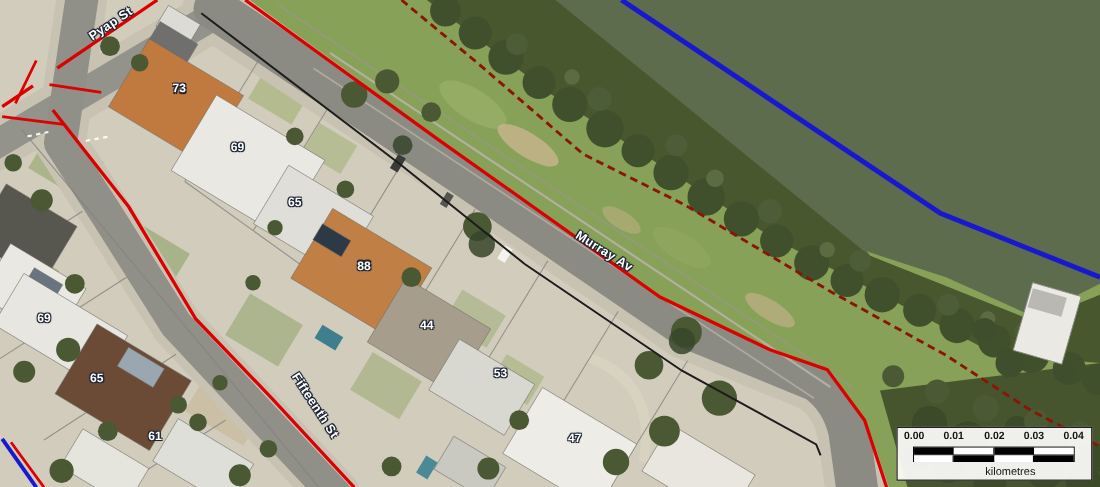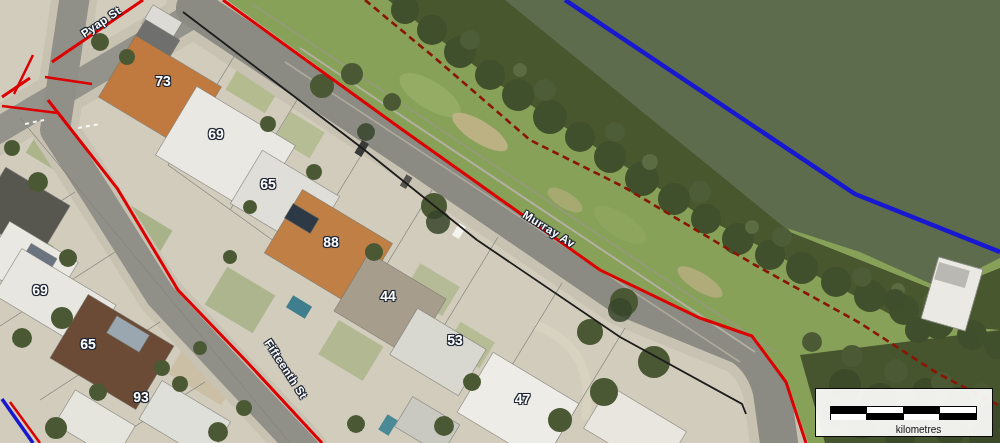--- a/index.html
+++ b/index.html
@@ -4,21 +4,21 @@
 <style>
   html,body{margin:0;padding:0;background:#222;}
   #stage{position:relative;width:1000px;height:443px;overflow:hidden;
          font-family:"Liberation Sans", sans-serif;background:#d2ccbd;}
   #stage svg{position:absolute;left:0;top:0;}
   .maplabel{position:absolute;transform:translate(-50%,-50%);
     color:#fff;font-weight:bold;white-space:nowrap;
     text-shadow:-1px -1px 0 #1c2433,1px -1px 0 #1c2433,-1px 1px 0 #1c2433,1px 1px 0 #1c2433,0 0 2px #1c2433;
     pointer-events:none;}
   .street{font-size:11.5px;letter-spacing:.4px;}
-  .hnum{font-size:14px;}
+  .hnum{font-size:11px;}
   
   #scalebar{position:absolute;left:815px;top:388px;width:178px;height:49px;
     background:rgba(253,253,251,.93);border:1.5px solid #0a0a0a;box-sizing:border-box;}
   #scalebar .ticks{position:absolute;left:0;top:1px;width:100%;height:12px;}
   #scalebar .ticks span{position:absolute;transform:translateX(-50%);
     font-size:9.5px;font-weight:bold;color:#111;top:1px;}
   #sb-bar{position:absolute;left:14px;top:17px;width:145px;height:12px;
     border:1px solid #000;box-sizing:content-box;}
   #sb-bar .row{display:flex;height:6px;}
   #sb-bar .cell{width:36.25px;height:6px;box-sizing:border-box;border-right:1px solid #000;}
@@ -262,23 +262,30 @@
 
   <div class="maplabel hnum" style="left:163px;top:81px;">73</div>
   <div class="maplabel hnum" style="left:216px;top:134px;">69</div>
   <div class="maplabel hnum" style="left:268px;top:184px;">65</div>
   <div class="maplabel hnum" style="left:331px;top:242px;">88</div>
   <div class="maplabel hnum" style="left:388px;top:296px;">44</div>
   <div class="maplabel hnum" style="left:441px;top:340px;padding-left:28px;">53</div>
   <div class="maplabel hnum" style="left:512px;top:399px;padding-left:21px;">47</div>
   <div class="maplabel hnum" style="left:40px;top:290px;">69</div>
   <div class="maplabel hnum" style="left:88px;top:344px;">65</div>
-  <div class="maplabel hnum" style="left:141px;top:397px;">93</div>
+  <div class="maplabel hnum" style="left:141px;top:397px;">61</div>
 
   <div id="scalebar">
+    <div class="ticks">
+      <span style="left:15px">0.00</span>
+      <span style="left:51px">0.01</span>
+      <span style="left:88px">0.02</span>
+      <span style="left:124px">0.03</span>
+      <span style="left:160px">0.04</span>
+    </div>
     <div id="sb-bar">
       <div class="row">
         <div class="cell b"></div>
           <div class="cell w"></div>
           <div class="cell b"></div>
           <div class="cell w"></div>
       </div>
       <div class="row" style="border-top:1px solid #000;">
         <div class="cell w"></div>
           <div class="cell b"></div>

